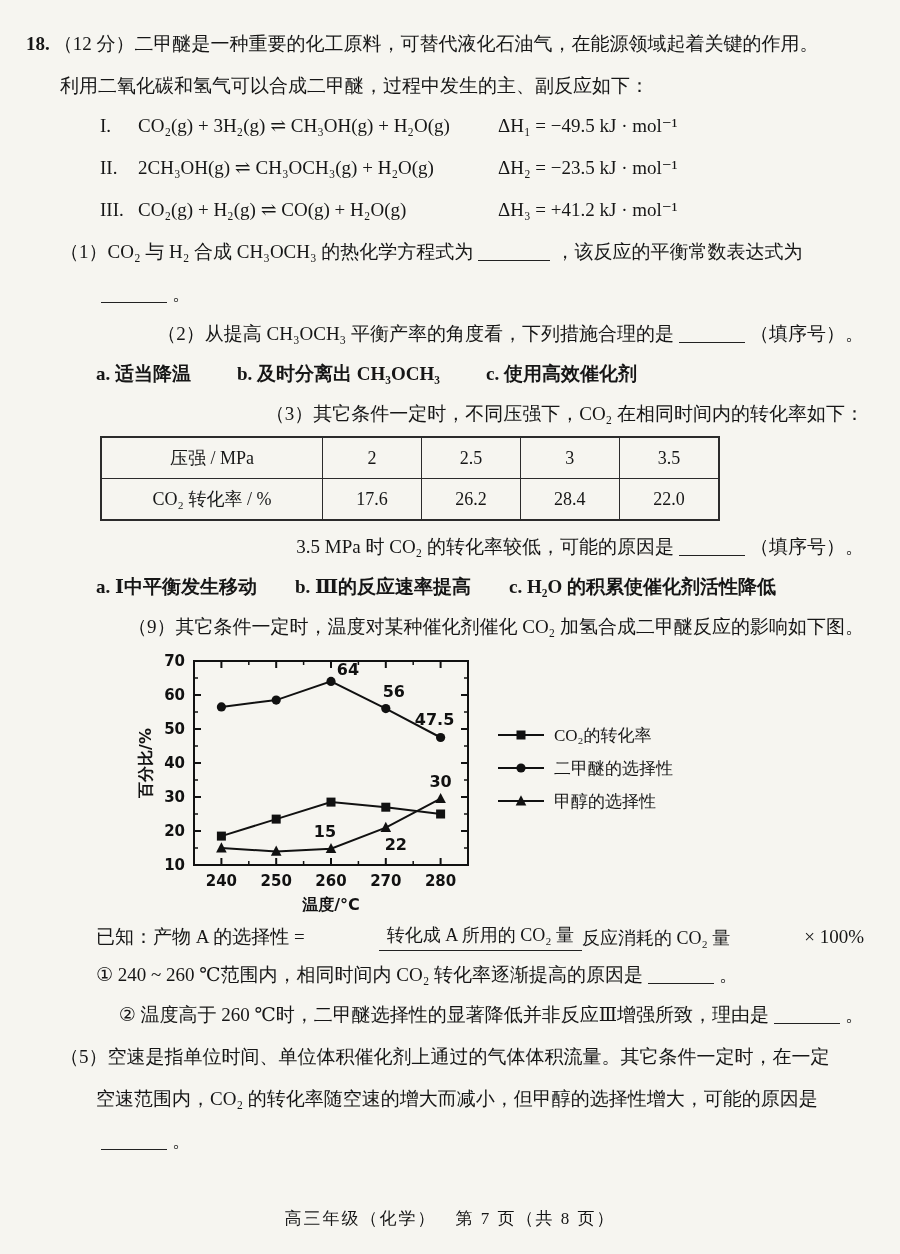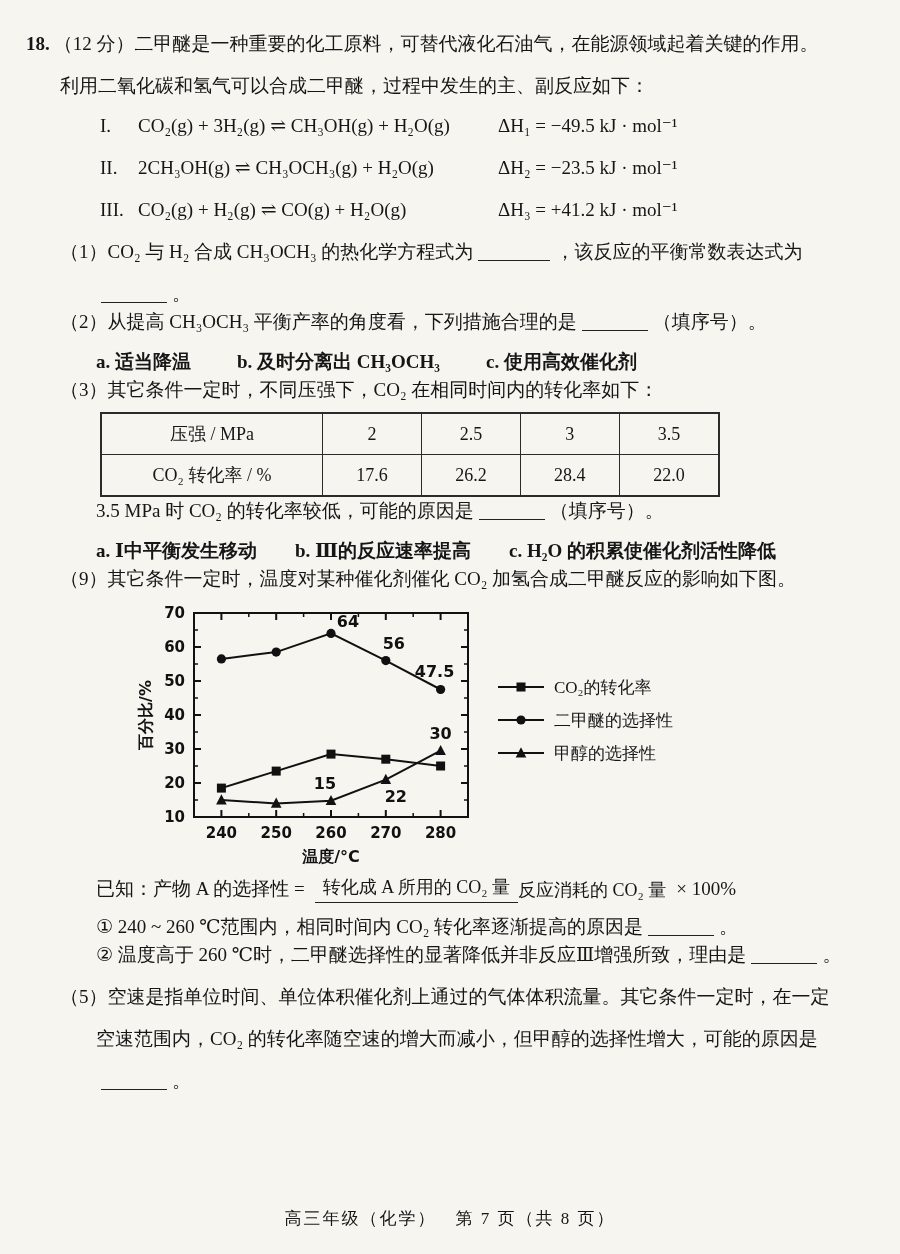--- a/index.html
+++ b/index.html
@@ -8,21 +8,21 @@
     background:#f6f5f0;
     font-family:"Liberation Serif","DejaVu Serif","DejaVu Sans",serif;
     color:#161616;
     overflow:hidden;
   }
   .page{position:relative;width:900px;height:1254px;box-sizing:border-box;
         padding:30px 36px 0 26px;}
   .line{font-size:19px;line-height:28px;}
   .indent-1{padding-left:34px;}
   .indent-2{padding-left:70px;}
-  .mt14{margin-top:14px;} .mt12{} .mt10{margin-top:10px;}
+  .mt14{margin-top:14px;} .mt12{margin-top:12px;text-align:right;} .mt10{margin-top:10px;}
   .qnum{margin-right:4px;font-weight:600;}
   .equations{padding-left:74px;}
   .eq-row{display:flex;margin-top:14px;font-size:19px;line-height:28px;}
   .eq-row.first{margin-top:12px;}
   .eq-label{width:38px;}
   .eq-text{width:360px;}
   .blank{display:inline-block;width:66px;border-bottom:1.7px solid #222;
          height:19px;vertical-align:-3px;margin:0 5px;}
   .blank.wide{width:72px;}
   .options{display:flex;gap:46px;padding-left:70px;margin-top:12px;
@@ -31,21 +31,21 @@
   table.data{border-collapse:collapse;margin:8px 0 0 74px;width:620px;
              border:2px solid #2b2b2b;}
   table.data td{border:1.7px solid #2b2b2b;text-align:center;font-size:18px;
                 height:40px;padding:0 16px;}
   table.data td.rowhead{width:188px;}
   .chart-wrap{display:flex;align-items:center;margin:6px 0 0 108px;}
   #chart-legend{margin-left:14px;margin-top:-30px;display:flex;
                 flex-direction:column;gap:10px;justify-content:flex-end;}
   .legend-item{display:flex;align-items:center;gap:8px;font-size:17px;}
   .formula-line{display:flex;align-items:center;gap:10px;padding-left:70px;
-                margin-top:4px;font-size:19px;}
+                margin-top:4px;font-size:19px;justify-content:space-between;}
   .frac{display:inline-flex;flex-direction:row;text-align:center;
         font-size:18px;line-height:24px;}
   .frac .num{border-bottom:1.7px solid #222;padding:0 8px 3px;}
   .frac .den{padding-top:3px;}
   .page-footer{position:absolute;left:0;right:0;bottom:24px;text-align:center;
                font-size:17px;letter-spacing:2px;}
   #chart-svg text{font-family:"DejaVu Sans","Liberation Sans",sans-serif;}
 </style>
 </head>
 <body>

